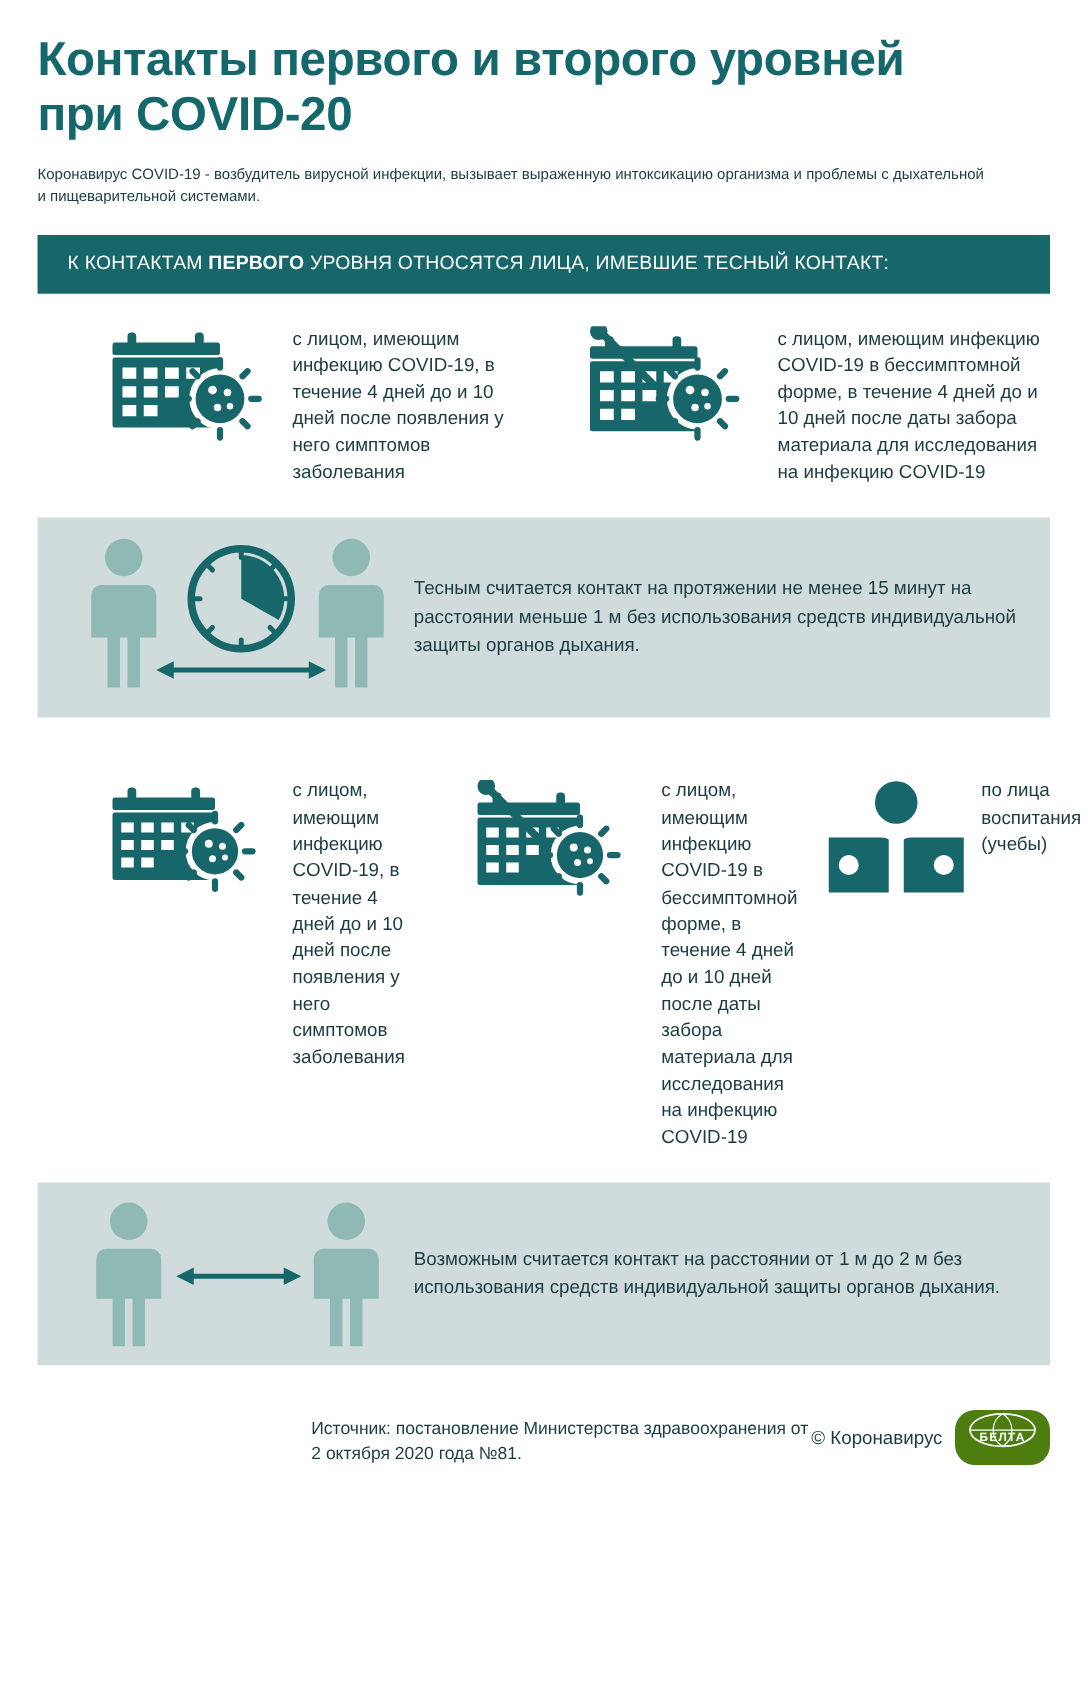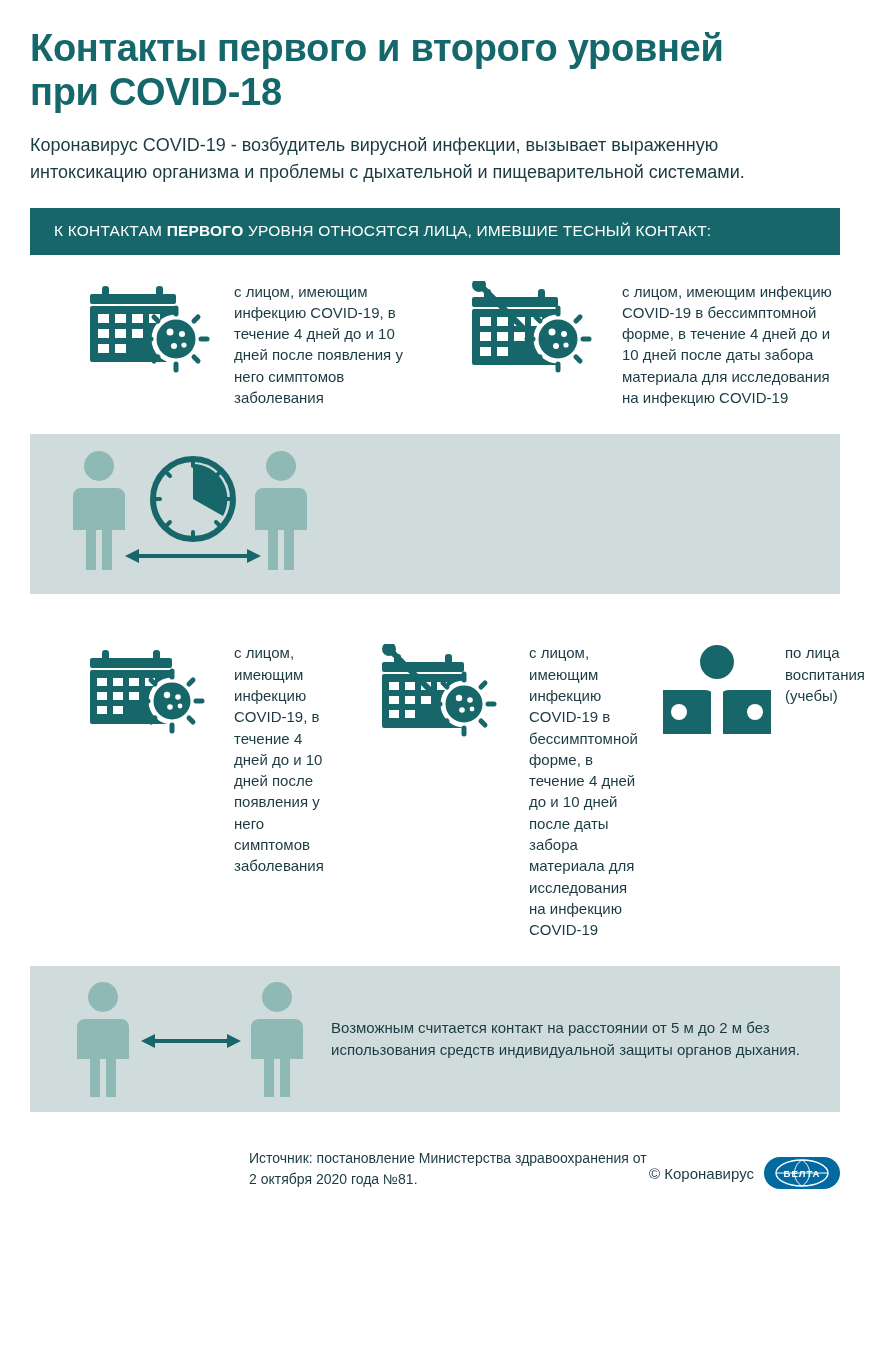--- a/index.html
+++ b/index.html
@@ -27,21 +27,21 @@
     font-size: 38px;
     line-height: 1.16;
     font-weight: bold;
     color: #14676a;
     letter-spacing: -0.3px;
     margin: 0 0 16px 0;
     max-width: 700px;
   }
 
   .intro {
-    font-size: 18px;
+    font-size: 12px;
     line-height: 1.5;
     color: #1b3b42;
     max-width: 760px;
     margin-bottom: 22px;
   }
 
   
   .banner {
     background: #17676a;
     color: #ffffff;
@@ -127,23 +127,23 @@
     max-width: 400px;
   }
   .credit {
     display: flex;
     align-items: center;
     gap: 10px;
     font-size: 15px;
     color: #1b3b42;
   }
   .belta {
-    width: 76px; height: 32px;
+    width: 76px; height: 44px;
     border-radius: 16px;
-    background: #0369a1;
+    background: #4d7c0f;
     color: #fff;
     display: flex;
     align-items: center;
     justify-content: center;
     position: relative;
   }
   .belta .belta-label {
     font-size: 9.5px;
     font-weight: bold;
     letter-spacing: 1px;
@@ -151,21 +151,21 @@
   }
   .belta svg { position: absolute; left: 0; top: 0; }
 
   .spacer-lg { height: 24px; }
 </style>
 </head>
 <body>
 
 <div class="page">
 
-  <h1 class="title">Контакты первого и второго уровней при COVID-18</h1>
+  <h1 class="title">Контакты первого и второго уровней при COVID-20</h1>
 
   <p class="intro">Коронавирус COVID-19 - возбудитель вирусной инфекции, вызывает выраженную интоксикацию организма и проблемы с дыхательной и пищеварительной системами.</p>
 
   <div class="banner">
     <span>К контактам </span><b>первого</b><span> уровня относятся лица, имевшие тесный контакт:</span>
   </div>
 
   <div class="cols cols-2">
     <div class="col">
       <div class="icon-wrap">
@@ -287,20 +287,21 @@
           <path d="M200 44 h36 a8 8 0 0 1 8 8 v34 h-13 v40 h-10 v-40 h-6 v40 h-10 v-40 h-13 v-34 a8 8 0 0 1 8 -8 z"></path>
         </g>
 
         <g stroke="#17676a" stroke-width="4" fill="#17676a">
           <line x1="70" y1="112" x2="190" y2="112"></line>
           <polygon points="62,112 76,105 76,119" stroke="none"></polygon>
           <polygon points="198,112 184,105 184,119" stroke="none"></polygon>
         </g>
       </svg>
     </div>
+    <div class="strip-text">Тесным считается контакт на протяжении не менее 15 минут на расстоянии меньше 1 м без использования средств индивидуальной защиты органов дыхания.</div>
   </div>
 
   <div class="spacer-lg"></div>
 
 
   <div class="cols cols-3">
     <div class="col">
       <div class="icon-wrap">
         <svg width="150" height="92" viewBox="0 0 150 92" aria-hidden="true">
           <g fill="#17676a">
@@ -414,21 +415,21 @@
           <circle cx="214" cy="18" r="15"></circle>
           <path d="M196 40 h36 a8 8 0 0 1 8 8 v32 h-13 v38 h-10 v-38 h-6 v38 h-10 v-38 h-13 v-32 a8 8 0 0 1 8 -8 z"></path>
         </g>
         <g stroke="#17676a" stroke-width="4" fill="#17676a">
           <line x1="86" y1="62" x2="170" y2="62"></line>
           <polygon points="78,62 92,55 92,69" stroke="none"></polygon>
           <polygon points="178,62 164,55 164,69" stroke="none"></polygon>
         </g>
       </svg>
     </div>
-    <div class="strip-text">Возможным считается контакт на расстоянии от 5 м до 2 м без использования средств индивидуальной защиты органов дыхания.</div>
+    <div class="strip-text">Возможным считается контакт на расстоянии от 1 м до 2 м без использования средств индивидуальной защиты органов дыхания.</div>
   </div>
 
   <div class="footer">
     <div class="source">Источник: постановление Министерства здравоохранения от 2 октября 2020 года №81.</div>
     <div class="credit">
       <span>© Коронавирус</span>
       <span class="belta">
         <svg width="76" height="32" viewBox="0 0 76 32" aria-hidden="true">
           <ellipse cx="38" cy="16" rx="26" ry="13" fill="none" stroke="#ffffff" stroke-width="1.4"></ellipse>
           <line x1="12" y1="16" x2="64" y2="16" stroke="#ffffff" stroke-width="1"></line>

